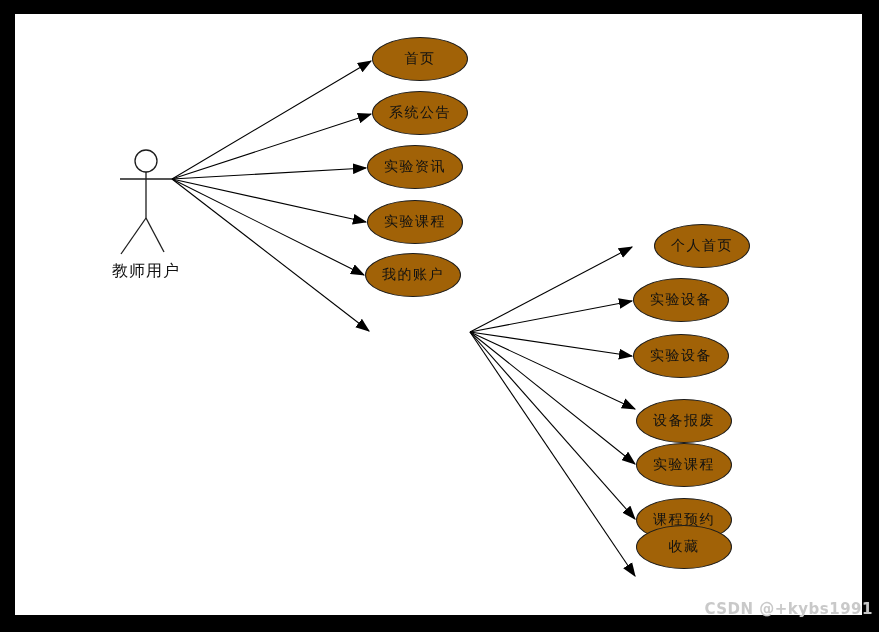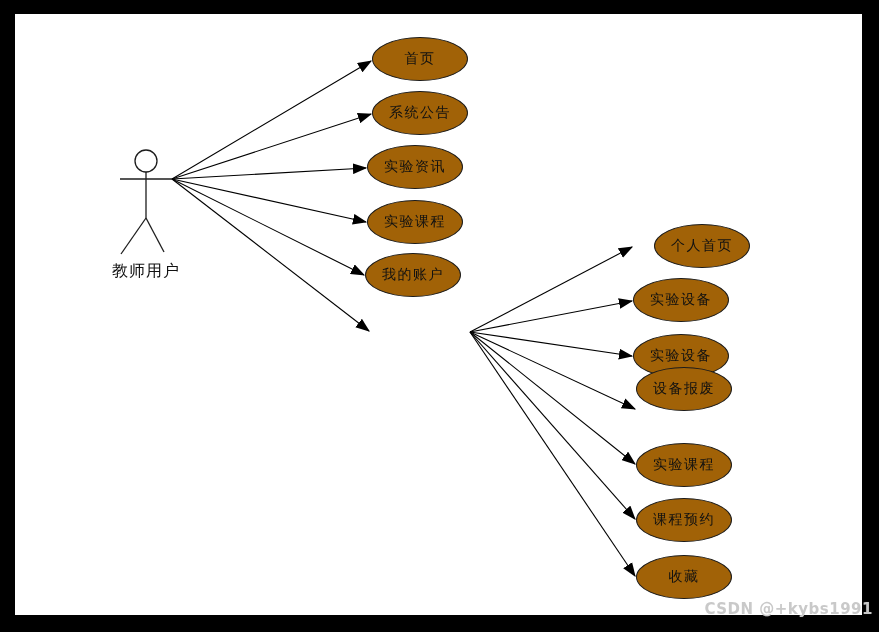--- a/index.html
+++ b/index.html
@@ -106,24 +106,24 @@
 
   <div class="node node-sm" style="left:372px; top:37px;">首页</div>
   <div class="node node-sm" style="left:367px; top:145px;">实验资讯</div>
   <div class="node node-sm" style="left:372px; top:91px;">系统公告</div>
   <div class="node node-sm" style="left:367px; top:200px;">实验课程</div>
   <div class="node node-sm" style="left:365px; top:253px;">我的账户</div>
 
   <div class="node node-sm" style="left:654px; top:224px;">个人首页</div>
   <div class="node node-sm" style="left:633px; top:278px;">实验设备</div>
   <div class="node node-sm" style="left:633px; top:334px;">实验设备</div>
-  <div class="node node-sm" style="left:636px; top:367px;">设备报废</div>
+  <div class="node node-sm" style="left:636px; top:399px;">设备报废</div>
   <div class="node node-sm" style="left:636px; top:443px;">实验课程</div>
   <div class="node node-sm" style="left:636px; top:498px;font-family:Liberation Mono, monospace;">课程预约</div>
-  <div class="node node-sm" style="left:636px; top:555px;font-family:Liberation Mono, monospace;">收藏</div>
+  <div class="node node-sm" style="left:636px; top:525px;font-family:Liberation Mono, monospace;">收藏</div>
 
   <div class="bar bar-top"></div>
   <div class="bar bar-left"></div>
   <div class="bar bar-right"></div>
   <div class="bar bar-bottom"></div>
 
   <div class="watermark">CSDN @+kybs1991</div>
 </div>
 
 </body></html>

